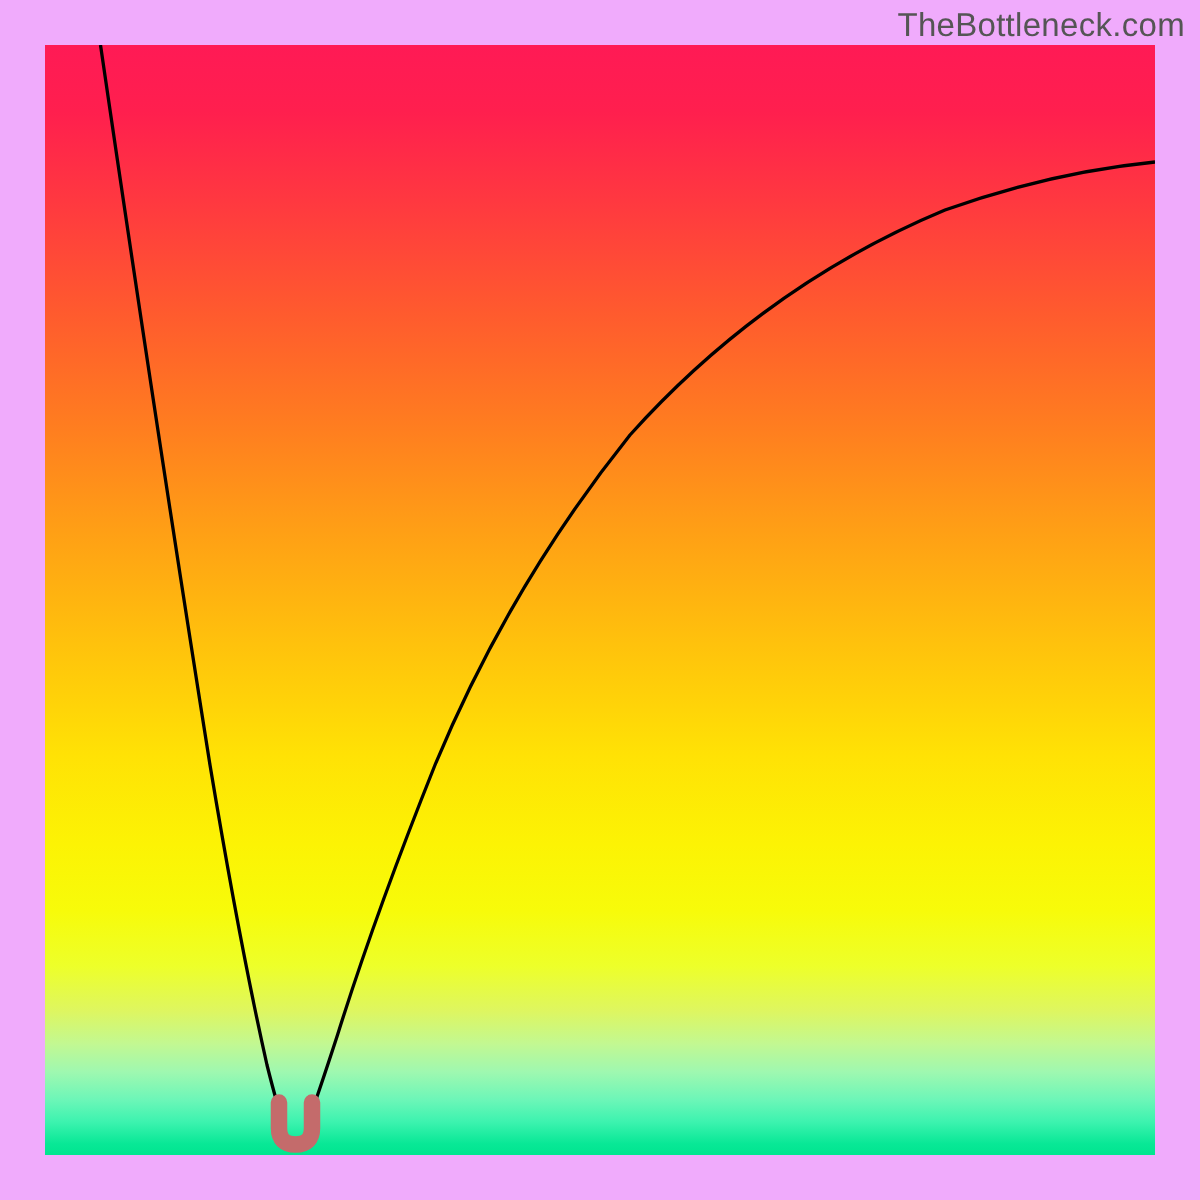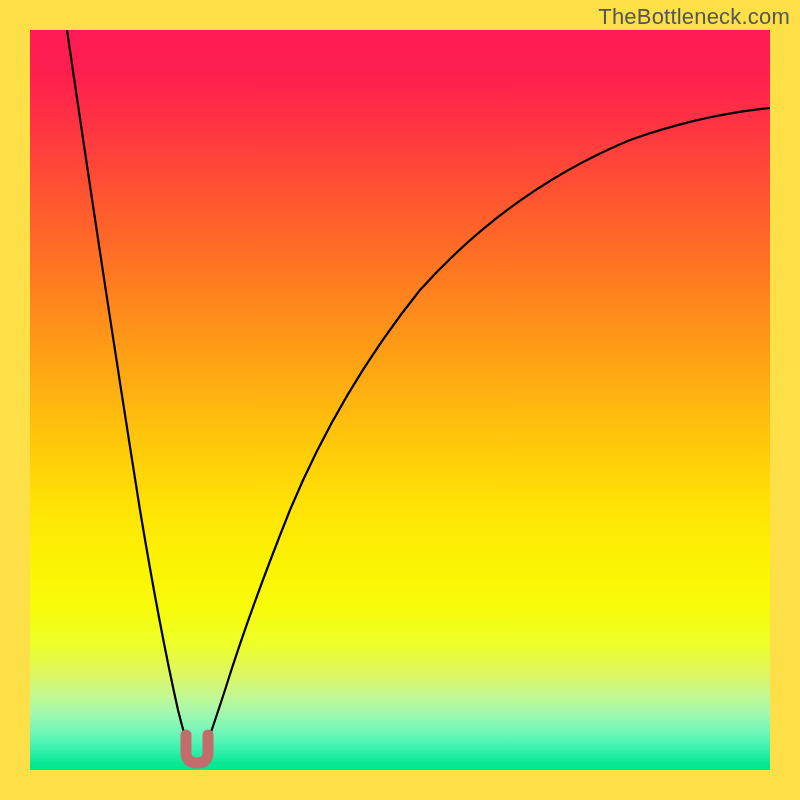--- a/index.html
+++ b/index.html
@@ -10,21 +10,21 @@
     overflow: hidden;
     background: #000;
     font-family: Arial, Helvetica, sans-serif;
   }
   .frame {
     position: absolute;
     left: 0;
     top: 0;
     width: 800px;
     height: 800px;
-    background: #fde047;
+    background: #f0abfc;
   }
   .plot {
     position: absolute;
     left: 30px;
     top: 30px;
     width: 740px;
     height: 740px;
     overflow: hidden;
   }
   .gradient {

